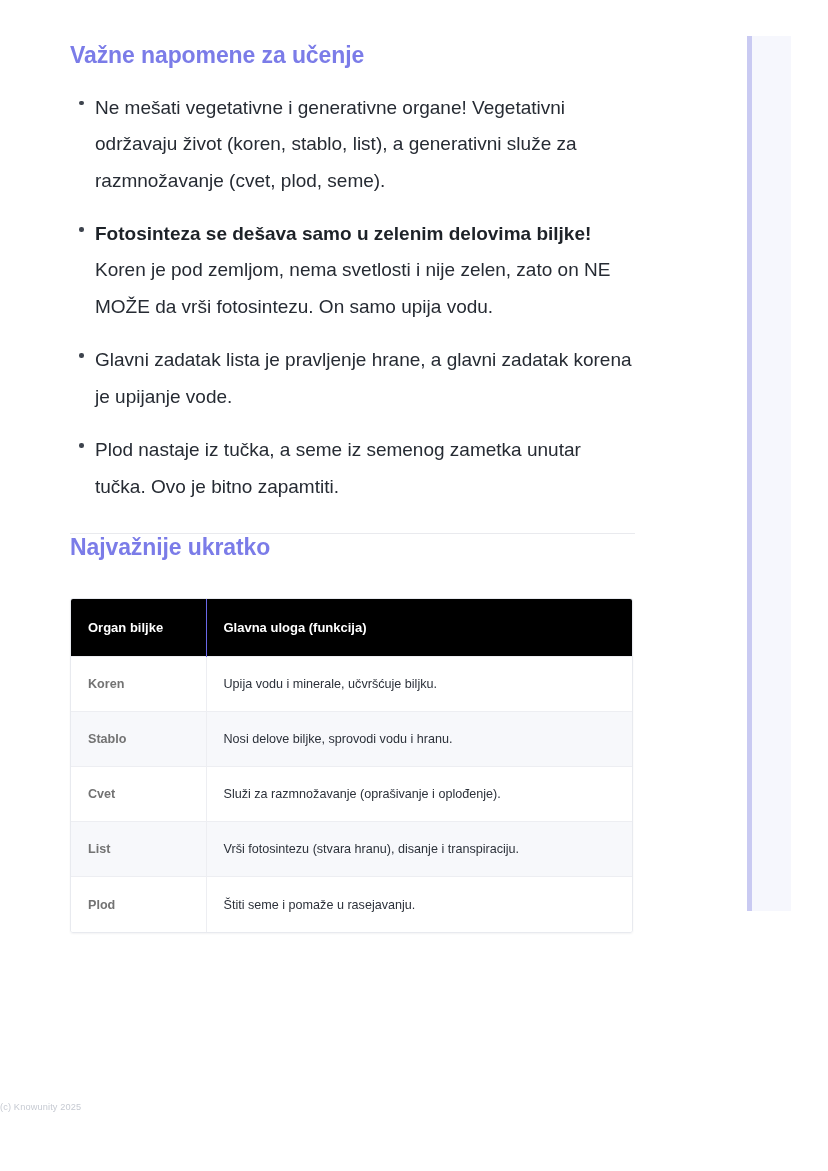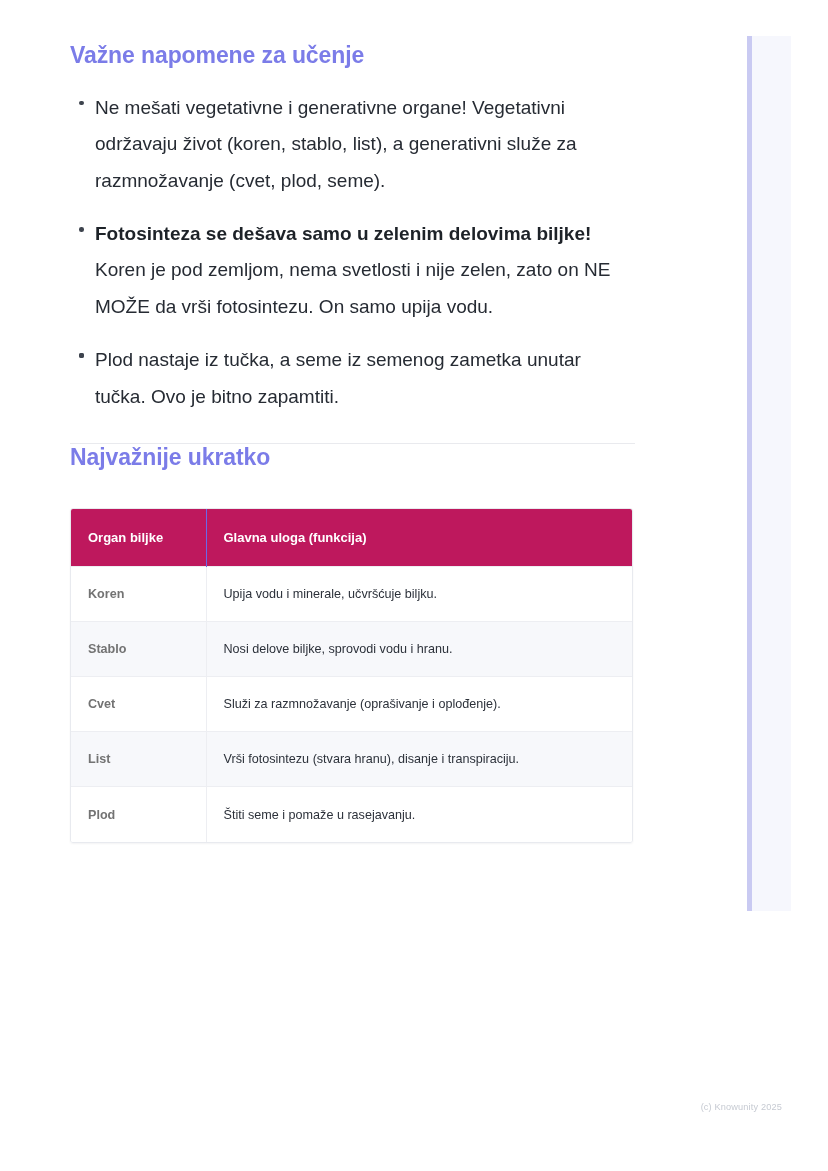--- a/index.html
+++ b/index.html
@@ -100,21 +100,21 @@
   table.summary {
     width: 100%;
     border-collapse: collapse;
     table-layout: fixed;
   }
 
   table.summary col.c1 { width: 135px; }
   table.summary col.c2 { width: auto; }
 
   table.summary thead th {
-    background: #be185d;
+    background: #000000;
     color: #ffffff;
     font-size: 13px;
     font-weight: bold;
     text-align: left;
     padding: 19px 0 19px 17px;
     border-right: 1px solid #6a68e8;
     height: 58px;
   }
   table.summary thead th:last-child { border-right: none; }
 
@@ -133,42 +133,42 @@
 
   table.summary tbody tr:nth-child(even) td { background: #f7f8fb; }
   table.summary tbody tr:nth-child(odd)  td { background: #ffffff; }
 
   
   .footer {
     position: absolute;
     left: 0;
     top: 1102px;
     width: 790px;
-    text-align: right;
+    text-align: left;
     padding-right: 8px;
     font-size: 9.2px;
     color: #c6cad2;
     letter-spacing: 0.15px;
   }
 </style>
 </head>
 <body>
 
 <div class="page">
 
   <div class="side-panel"></div>
 
   <div class="content">
 
     <h2 id="heading-1" class="section-heading">Važne napomene za učenje</h2>
 
     <ul class="notes-list">
         <li><span class="bullet"></span><span>Ne mešati vegetativne i generativne organe! Vegetativni održavaju život (koren, stablo, list), a generativni služe za razmnožavanje (cvet, plod, seme).</span></li>
         <li><span class="bullet"></span><b>Fotosinteza se dešava samo u zelenim delovima biljke!</b><span> Koren je pod zemljom, nema svetlosti i nije zelen, zato on NE MOŽE da vrši fotosintezu. On samo upija vodu.</span></li>
-        <li><span class="bullet"></span></li>
+        <li><span class="bullet"></span><span>Glavni zadatak lista je pravljenje hrane, a glavni zadatak korena je upijanje vode.</span></li>
         <li><span class="bullet"></span><span>Plod nastaje iz tučka, a seme iz semenog zametka unutar tučka. Ovo je bitno zapamtiti.</span></li>
       </ul>
 
     <div class="divider"></div>
 
     <h2 id="heading-2" class="section-heading">Najvažnije ukratko</h2>
 
     <div class="table-wrap">
       <table class="summary">
         <colgroup>

